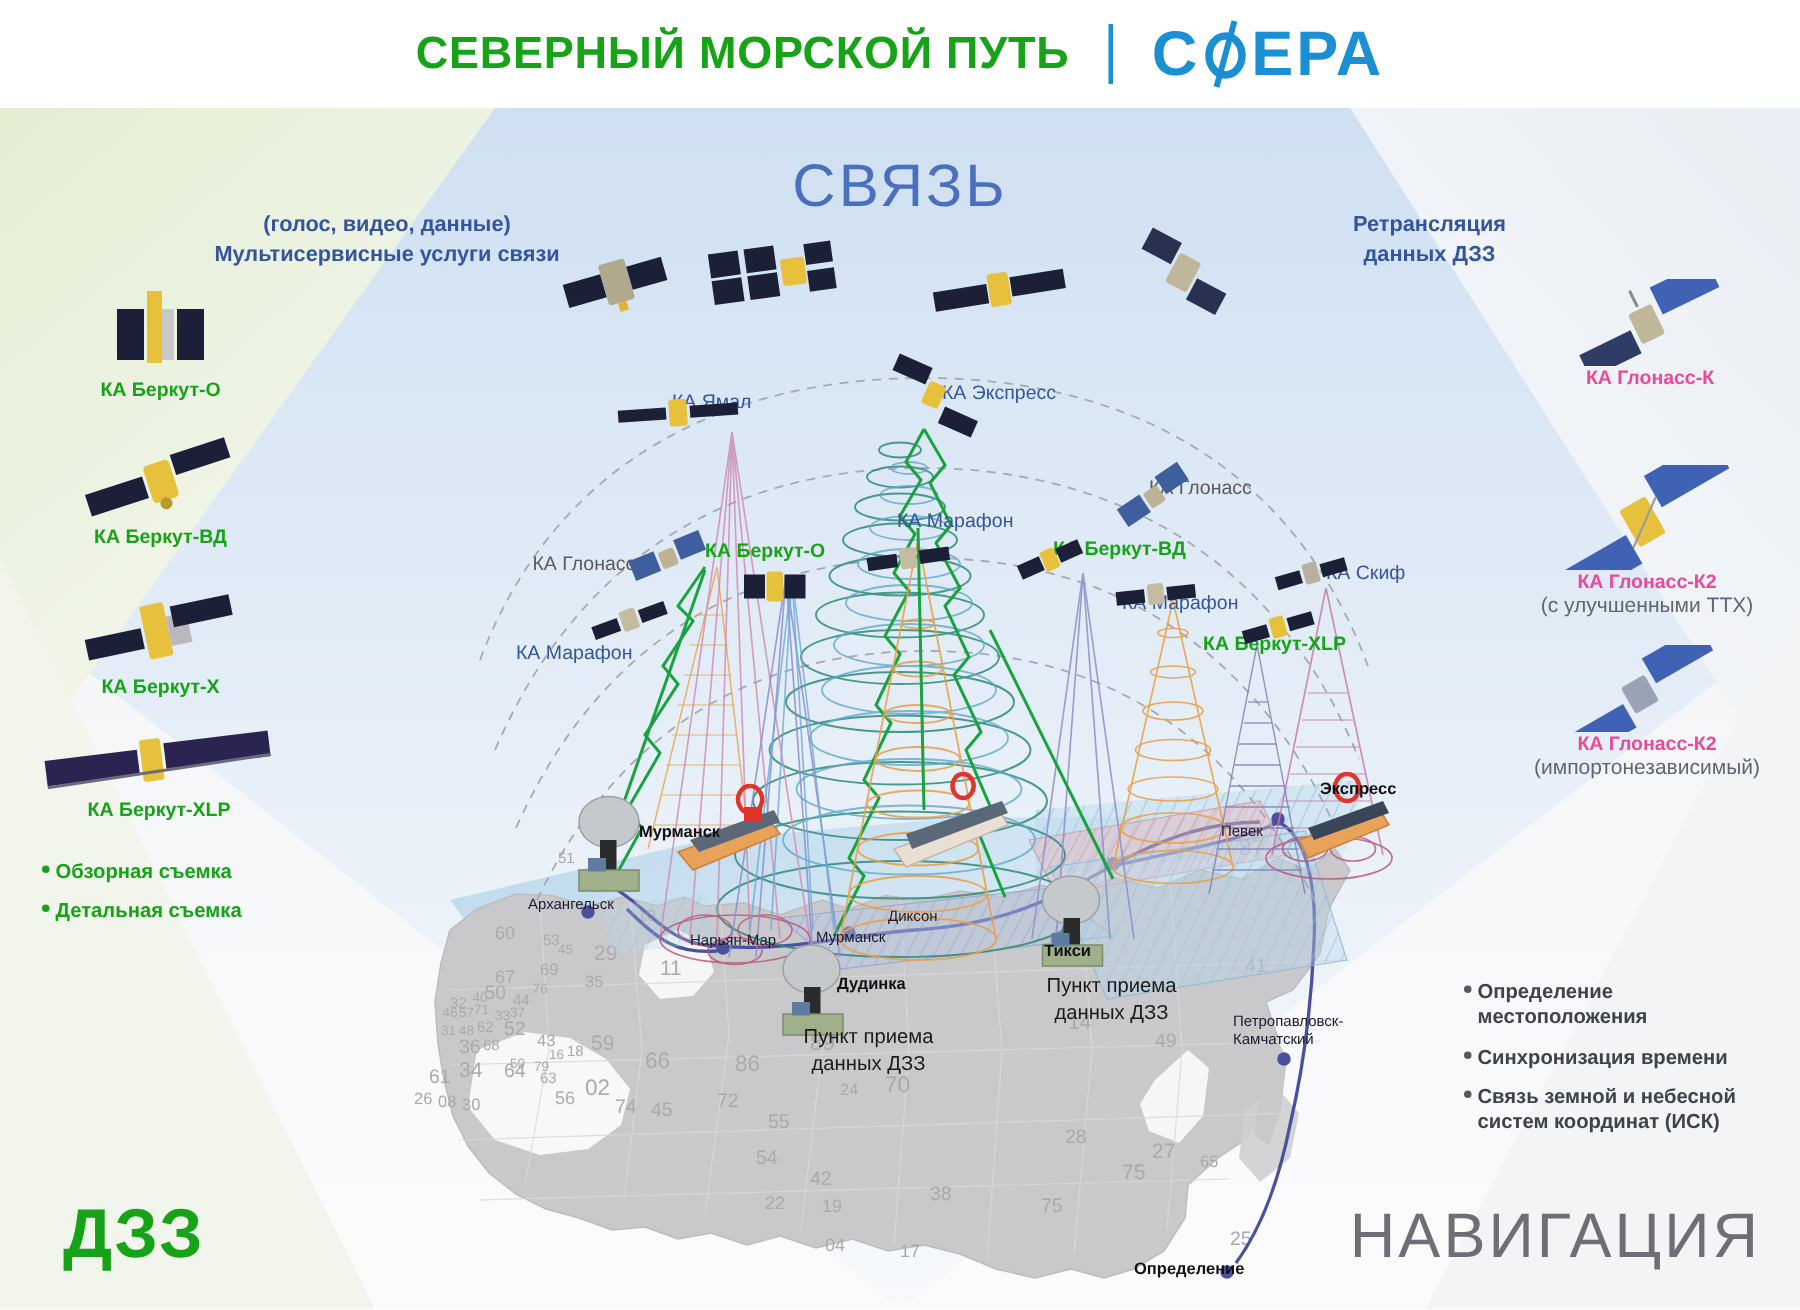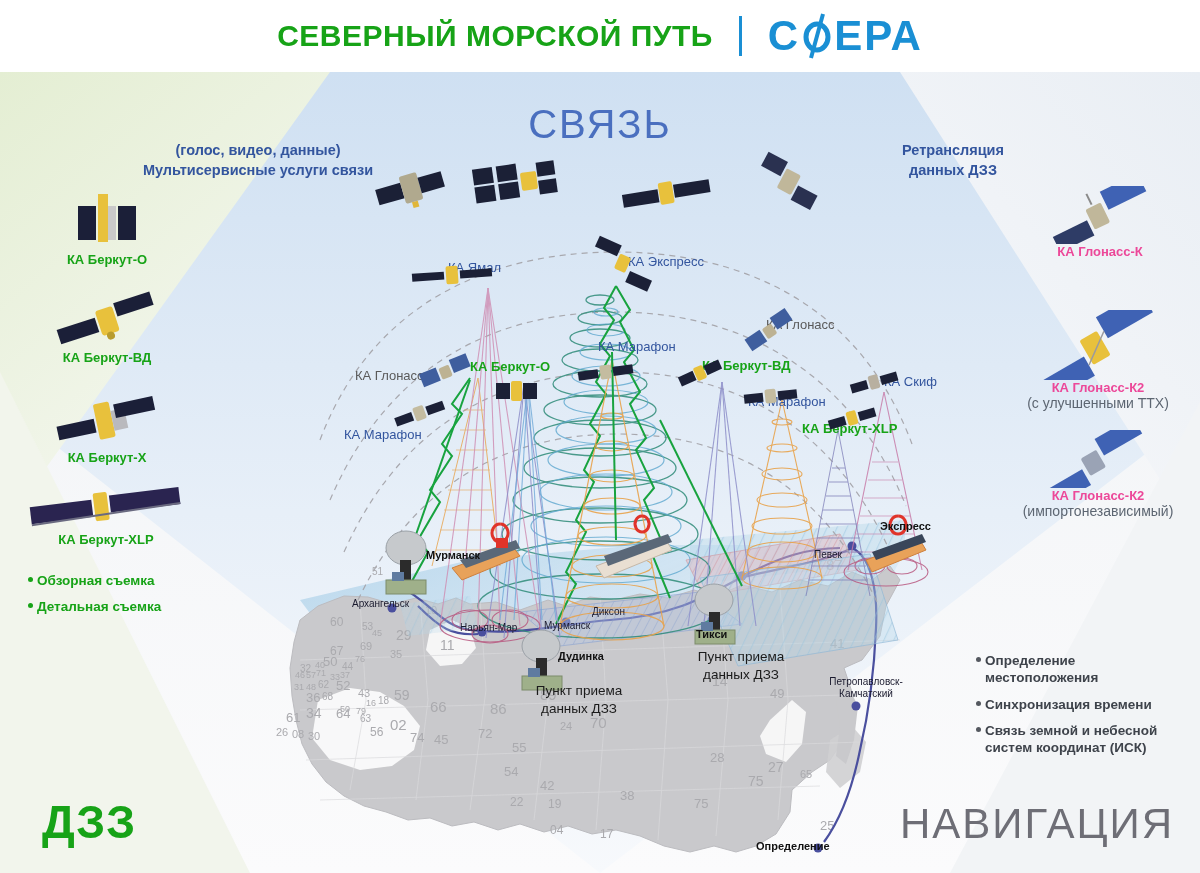--- a/index.html
+++ b/index.html
@@ -658,21 +658,21 @@
 
   <div class="citylabel bold" style="left:426px;top:549px">Мурманск</div>
   <div class="citylabel" style="left:352px;top:598px">Архангельск</div>
   <div class="citylabel" style="left:460px;top:622px">Нарьян-Мар</div>
   <div class="citylabel" style="left:544px;top:620px">Мурманск</div>
   <div class="citylabel" style="left:592px;top:606px">Диксон</div>
   <div class="citylabel bold" style="left:558px;top:650px">Дудинка</div>
   <div class="citylabel bold" style="left:696px;top:628px">Тикси</div>
   <div class="citylabel" style="left:814px;top:549px">Певек</div>
   <div class="citylabel bold" style="left:880px;top:520px">Экспресс</div>
-  <div class="citylabel" style="left:822px;top:676px;line-height:1.15;width:88px;white-space:normal;text-align:center">Петропавловск-Камчатский</div>
+  <div class="citylabel" style="left:822px;top:676px;line-height:1.15;width:88px;white-space:normal;text-align:left">Петропавловск-Камчатский</div>
   <div class="citylabel bold" style="left:756px;top:840px">Определение</div>
 
   <div class="gstation" style="left:514px;top:682px;width:130px">
     <div>Пункт приема</div>
     <div>данных ДЗЗ</div>
   </div>
   <div class="gstation" style="left:676px;top:648px;width:130px">
     <div>Пункт приема</div>
     <div>данных ДЗЗ</div>
   </div>

